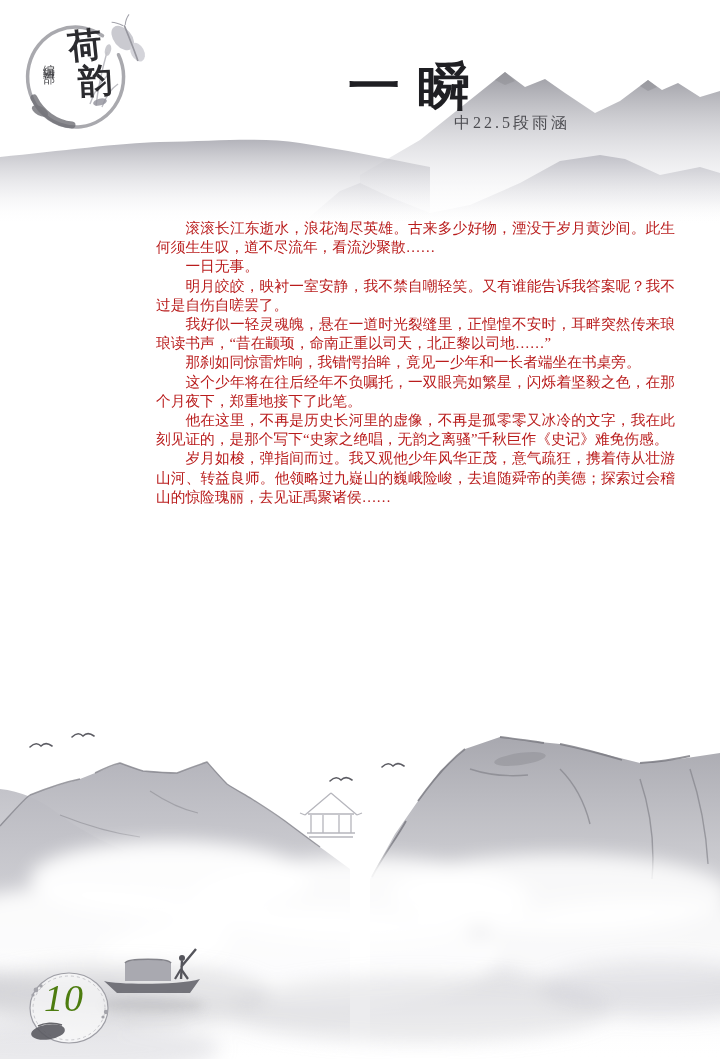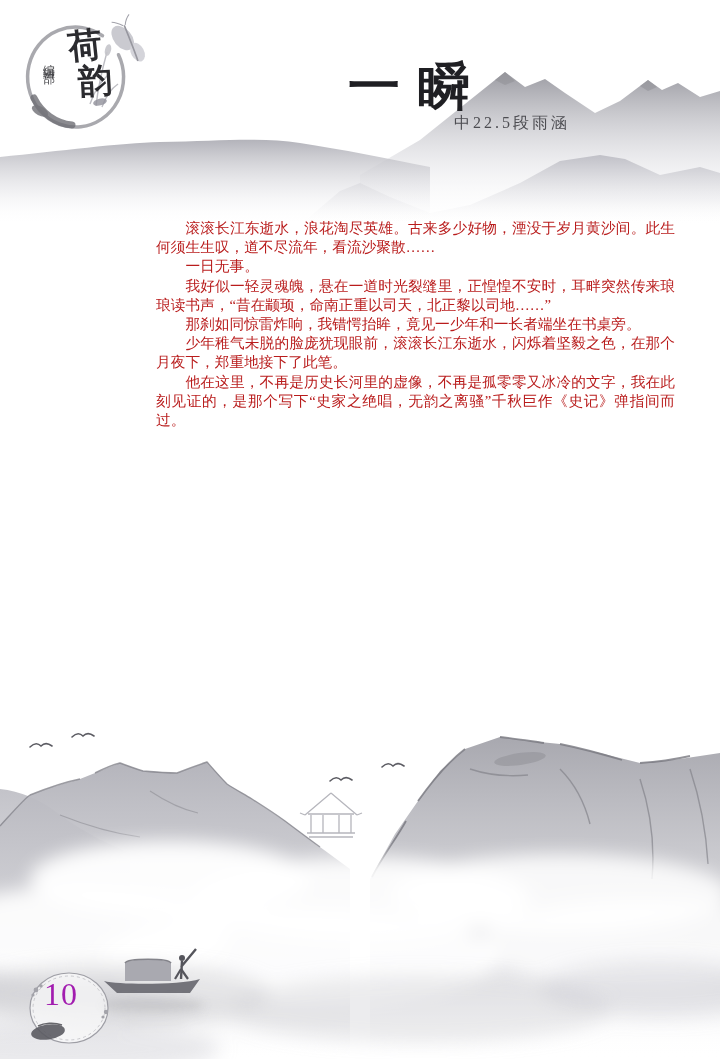--- a/index.html
+++ b/index.html
@@ -24,22 +24,22 @@
           font-size:16px;color:#4d4d52;letter-spacing:3px;white-space:nowrap;}
   
   .article{position:absolute;left:131px;top:219px;width:519px;z-index:4;
            font-size:14.7px;line-height:19.2px;color:#b91c1c;text-align:justify;margin-left:25px;}
   .article p{margin:0;text-indent:2em;}
   
   .bottom-art{position:absolute;left:0;top:729px;width:720px;height:330px;z-index:2;}
   
   .badge{position:absolute;left:24px;top:970px;width:88px;height:78px;z-index:5;}
   .badge svg{position:absolute;left:0;top:0;}
-  .badge .num{position:absolute;left:20px;top:6px;font-size:32px;
-              color:#a21caf;letter-spacing:1px;z-index:6;}
+  .badge .num{position:absolute;left:20px;top:6px;font-size:38px;font-style:italic;
+              color:#4d7c0f;letter-spacing:1px;z-index:6;}
 </style>
 </head>
 <body>
 
 <div class="page">
 
   <svg class="top-art" viewBox="0 0 720 170" preserveAspectRatio="none">
     <defs>
       <linearGradient id="tg1" x1="0" y1="0" x2="0" y2="1">
         <stop offset="0" stop-color="#9b9ba2"></stop>
@@ -90,24 +90,26 @@
     </div>
     <div class="logo-sub">编辑部</div>
   </div>
 
   <h1 class="title">一瞬</h1>
   <div class="byline">中22.5段雨涵</div>
 
   <div class="article">
     <p>滚滚长江东逝水，浪花淘尽英雄。古来多少好物，湮没于岁月黄沙间。此生何须生生叹，道不尽流年，看流沙聚散……</p>
     <p>一日无事。</p>
+    <p>明月皎皎，映衬一室安静，我不禁自嘲轻笑。又有谁能告诉我答案呢？我不过是自伤自嗟罢了。</p>
     <p>我好似一轻灵魂魄，悬在一道时光裂缝里，正惶惶不安时，耳畔突然传来琅琅读书声，“昔在颛顼，命南正重以司天，北正黎以司地……”</p>
     <p>那刹如同惊雷炸响，我错愕抬眸，竟见一少年和一长者端坐在书桌旁。</p>
-    <p>少年稚气未脱的脸庞犹现眼前，滚滚长江东逝水，闪烁着坚毅之色，在那个月夜下，郑重地接下了此笔。</p>
-    <p>他在这里，不再是历史长河里的虚像，不再是孤零零又冰冷的文字，我在此刻见证的，是那个写下“史家之绝唱，无韵之离骚”千秋巨作《史记》弹指间而过。</p>
+    <p>这个少年将在往后经年不负嘱托，一双眼亮如繁星，闪烁着坚毅之色，在那个月夜下，郑重地接下了此笔。</p>
+    <p>他在这里，不再是历史长河里的虚像，不再是孤零零又冰冷的文字，我在此刻见证的，是那个写下“史家之绝唱，无韵之离骚”千秋巨作《史记》难免伤感。</p>
+    <p>岁月如梭，弹指间而过。我又观他少年风华正茂，意气疏狂，携着侍从壮游山河、转益良师。他领略过九嶷山的巍峨险峻，去追随舜帝的美德；探索过会稽山的惊险瑰丽，去见证禹聚诸侯……</p>
   </div>
 
   <svg class="bottom-art" viewBox="0 0 720 330" preserveAspectRatio="none">
     <defs>
       <linearGradient id="bg1" x1="0" y1="0" x2="0" y2="1">
         <stop offset="0" stop-color="#a8a8af"></stop>
           <stop offset="0.7" stop-color="#d5d5da" stop-opacity="0.7"></stop>
         <stop offset="1" stop-color="#ffffff" stop-opacity="0"></stop>
       </linearGradient>
       <linearGradient id="bg2" x1="0" y1="0" x2="0" y2="1">

